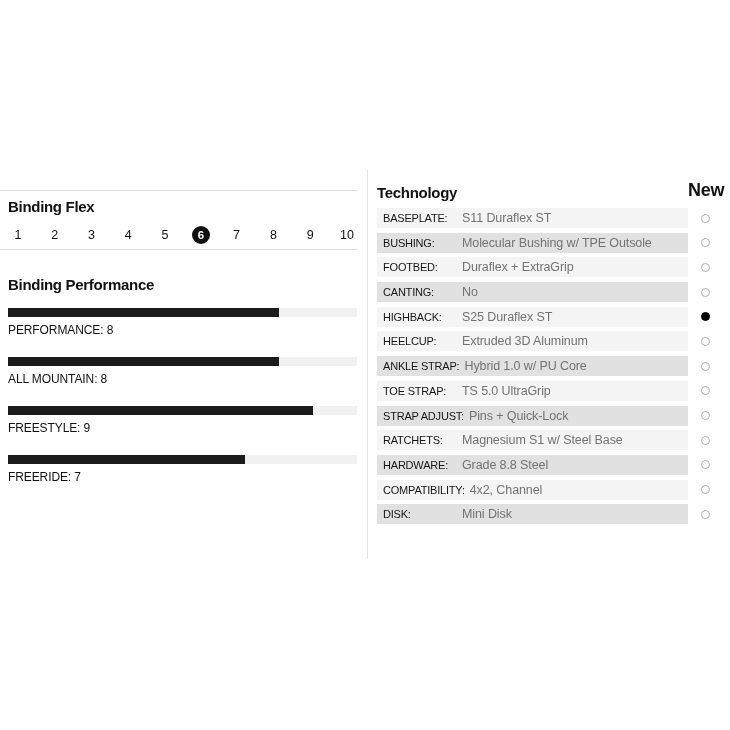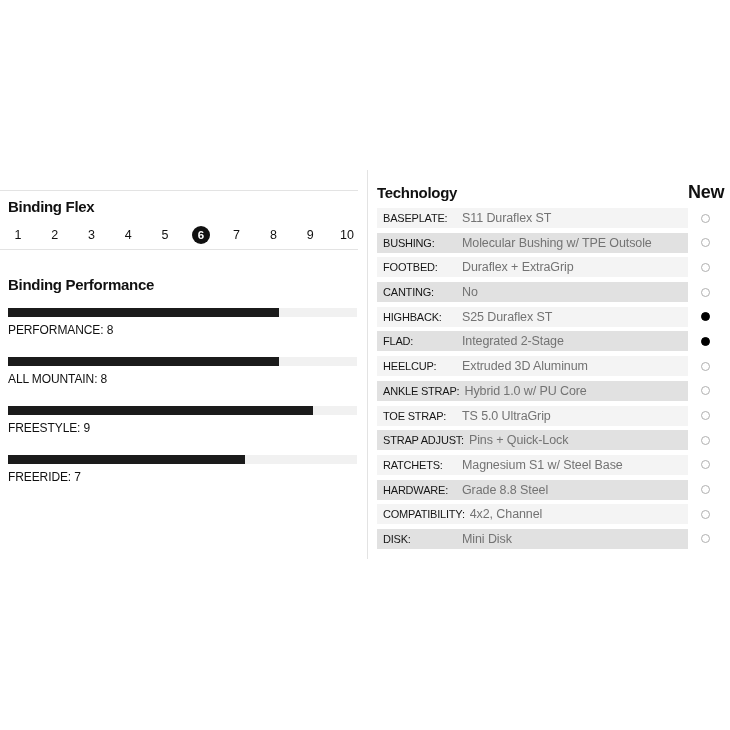--- a/index.html
+++ b/index.html
@@ -29,21 +29,21 @@
   }
   .perf-title { margin-top:26px; }
   .bars { margin-top:14px; }
   .bar-group { margin-bottom:20px; }
   .bar-track { height:9px; background:#f1f1f1; width:100%; }
   .bar-fill { height:9px; background:#1b1b1b; }
   .bar-label { margin-top:6px; font-size:12px; letter-spacing:-0.1px; height:14px; white-space:nowrap; }
 
   
   .col-right { position:absolute; left:377px; top:170px; width:345px; padding-top:13px; }
-  .tech-header { display:flex; align-items:center; height:18px; margin-bottom:7px; }
+  .tech-header { display:flex; align-items:flex-end; height:18px; margin-bottom:7px; }
   .tech-title { flex:1; font-size:15px; font-weight:bold; letter-spacing:-0.3px; }
   .new-col-label { width:34px; text-align:center; font-size:18px; font-weight:bold; letter-spacing:-0.2px; }
   .tech-row { display:flex; align-items:stretch; height:20px; margin-bottom:4.7px; }
   .row-bg { flex:1; display:flex; align-items:center; padding-left:6px; min-width:0; }
   .row-bg.light { background:#f4f4f4; }
   .row-bg.dark  { background:#e1e1e1; }
   .row-label { min-width:79px; padding-right:5px; font-size:11px; letter-spacing:-0.2px; white-space:nowrap; color:#161616; }
   .row-value { font-size:12.5px; letter-spacing:-0.1px; white-space:nowrap; color:#737373; }
   .row-new { width:34px; display:flex; align-items:center; justify-content:center; }
   .new-dot { width:9px; height:9px; border-radius:50%; border:1.5px solid #b0b0b0; background:transparent; }
@@ -165,29 +165,20 @@
   <div class="tech-row">
     <div class="row-bg light">
       <span class="row-label">HIGHBACK:</span>
       <span class="row-value">S25 Duraflex ST</span>
     </div>
     <div class="row-new">
       <span class="new-dot filled"></span>
     </div>
   </div>
 
-  <div class="tech-row">
-    <div class="row-bg dark">
-      <span class="row-label">FLAD:</span>
-      <span class="row-value">Integrated 2-Stage</span>
-    </div>
-    <div class="row-new">
-      <span class="new-dot filled"></span>
-    </div>
-  </div>
 
   <div class="tech-row">
     <div class="row-bg light">
       <span class="row-label">HEELCUP:</span>
       <span class="row-value">Extruded 3D Aluminum</span>
     </div>
     <div class="row-new">
       <span class="new-dot"></span>
     </div>
   </div>

